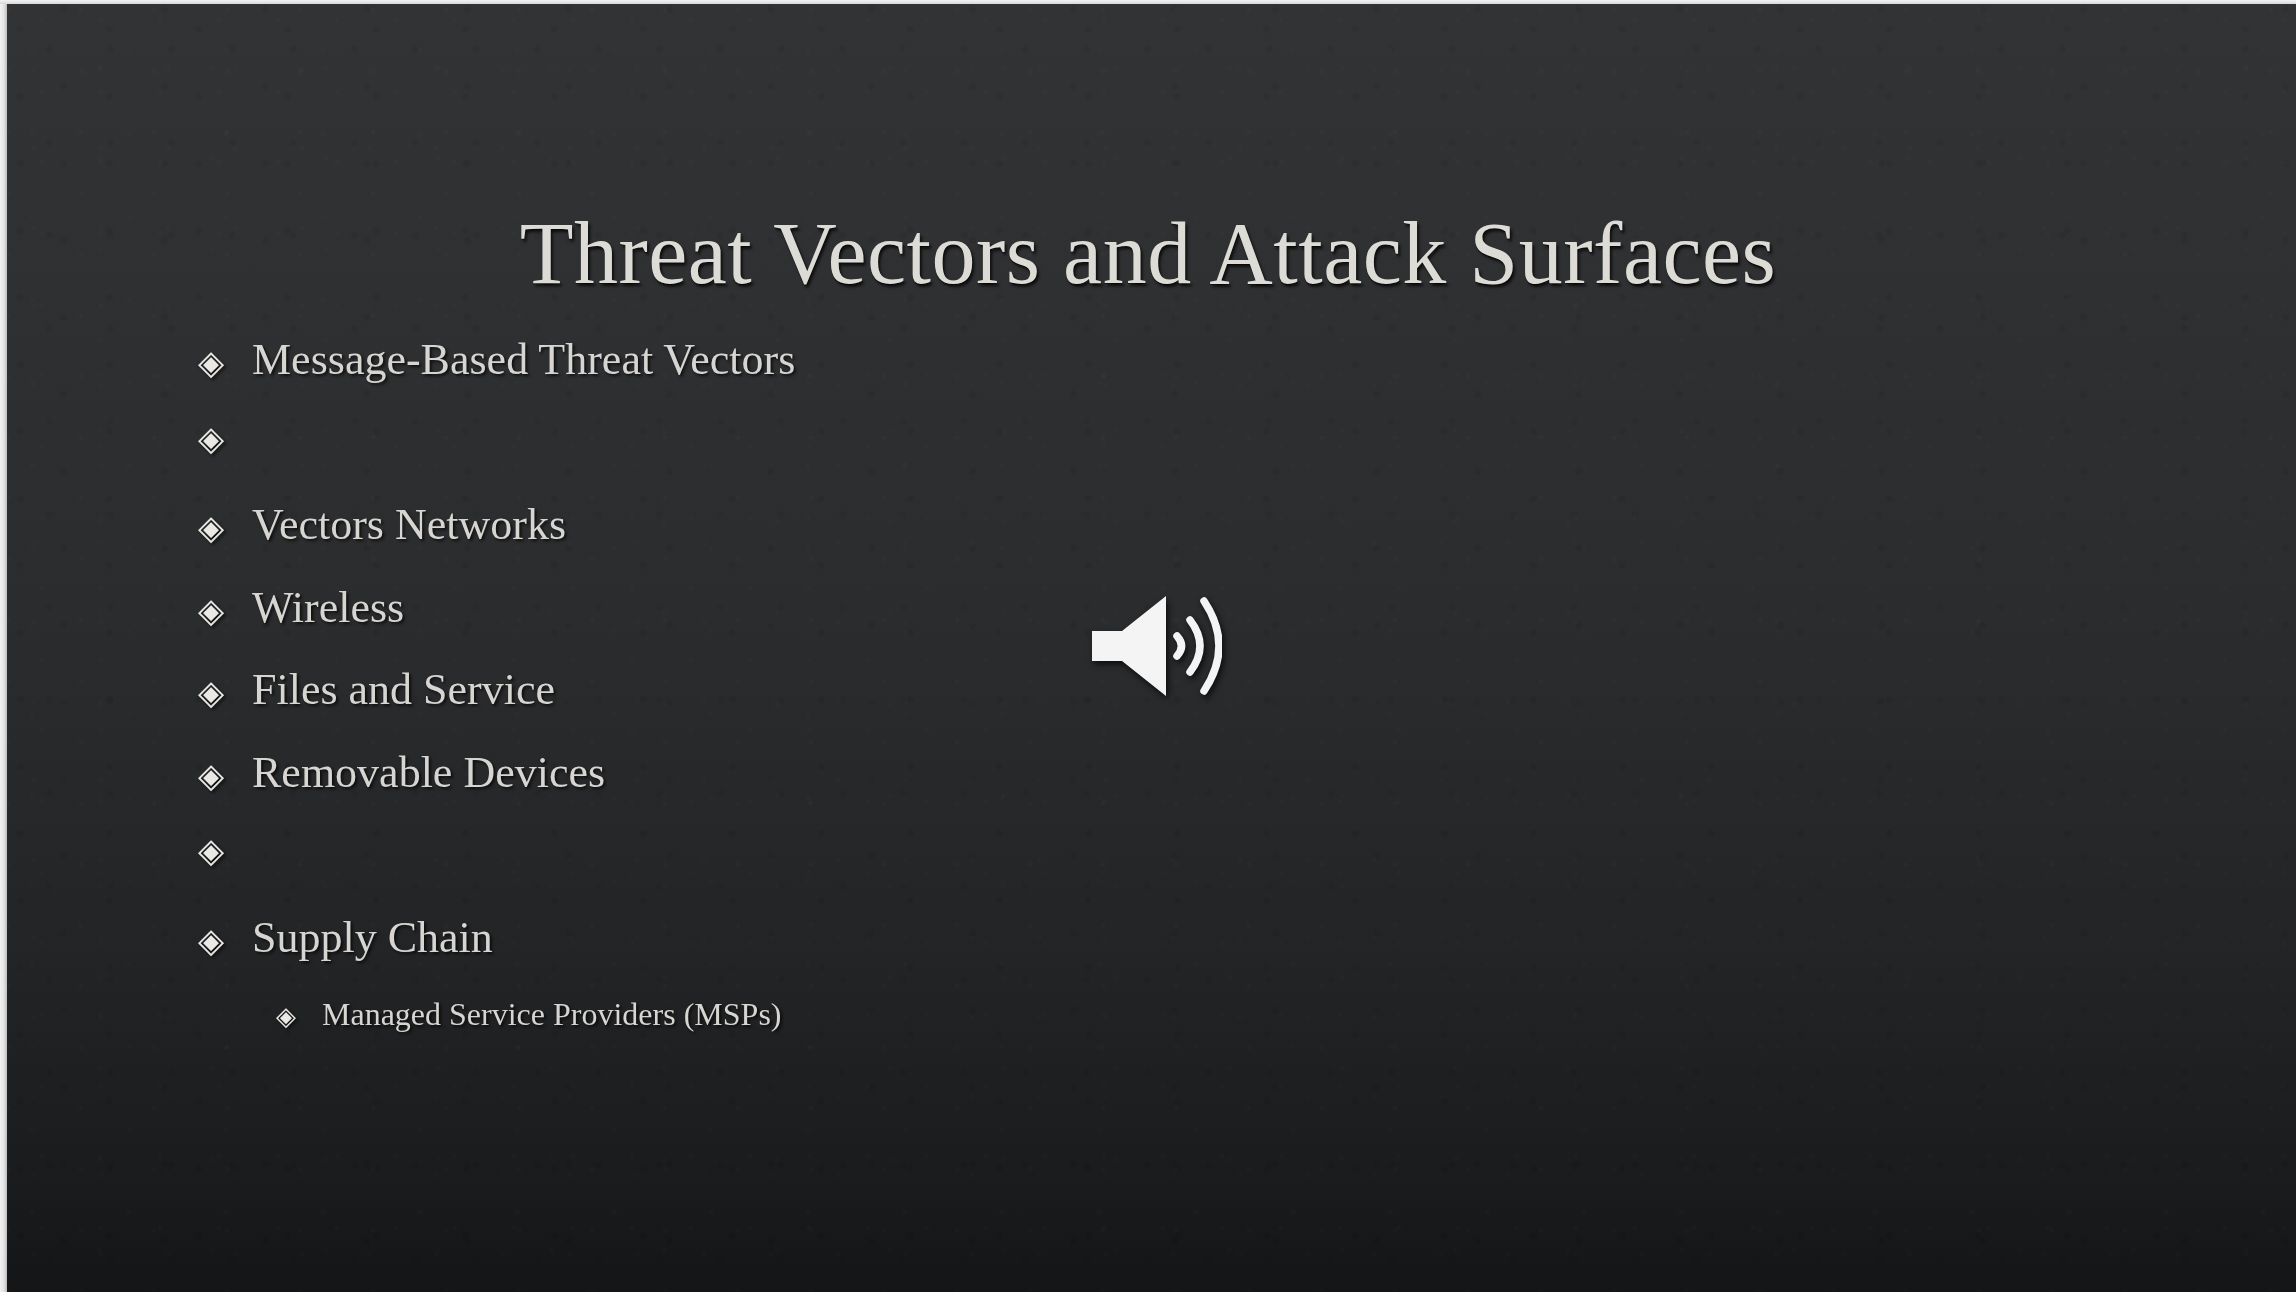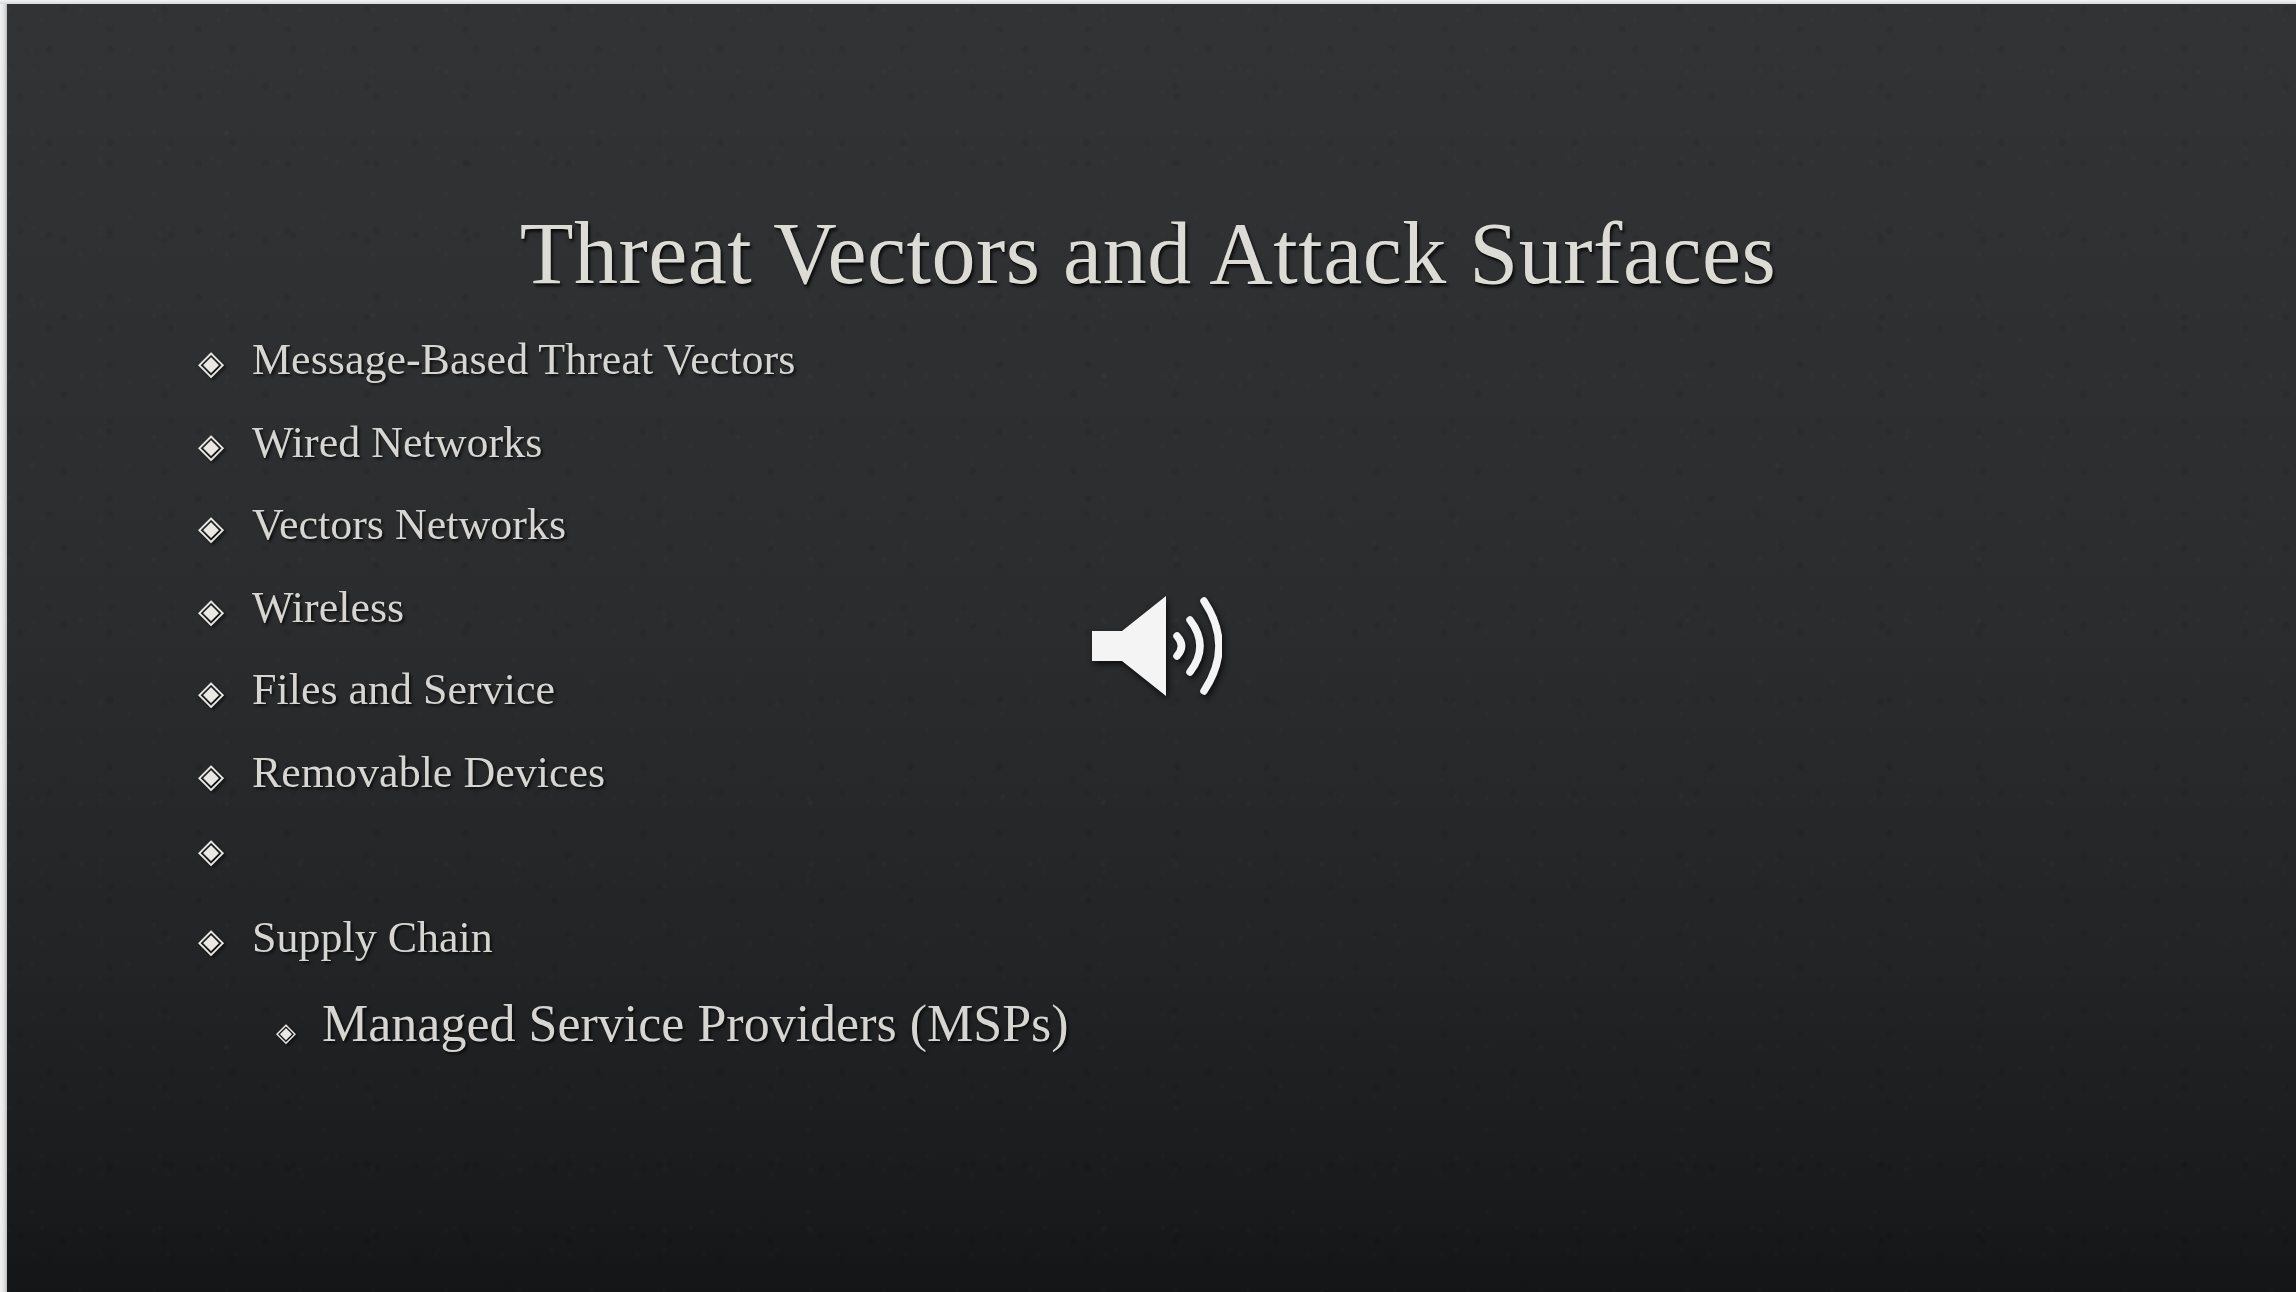--- a/index.html
+++ b/index.html
@@ -117,21 +117,21 @@
 
   .bullet-text {
     flex: 1 1 auto;
     font-size: 44px;
     line-height: 1;
     color: #d6d5d1;
     text-shadow: 2px 2px 3px rgba(0,0,0,.7);
     white-space: nowrap;
   }
   .level-2 .bullet-text {
-    font-size: 52px;
+    font-size: 32px;
   }
 
   
   #audio-icon {
     position: absolute;
     left: 1086px;
     top: 594px;
     width: 136px;
     height: 104px;
     z-index: 4;
@@ -151,21 +151,20 @@
 
   <ul id="bullet-list">
 
     <li class="bullet-row level-1">
       <span class="bullet-mark">◈</span>
       <span class="bullet-text">Message-Based Threat Vectors</span>
     </li>
 
     <li class="bullet-row level-1">
       <span class="bullet-mark">◈</span>
-      <span class="bullet-text">Wired Networks</span>
     </li>
 
     <li class="bullet-row level-1">
       <span class="bullet-mark">◈</span>
       <span class="bullet-text">Vectors Networks</span>
     </li>
 
     <li class="bullet-row level-1">
       <span class="bullet-mark">◈</span>
       <span class="bullet-text">Wireless</span>

